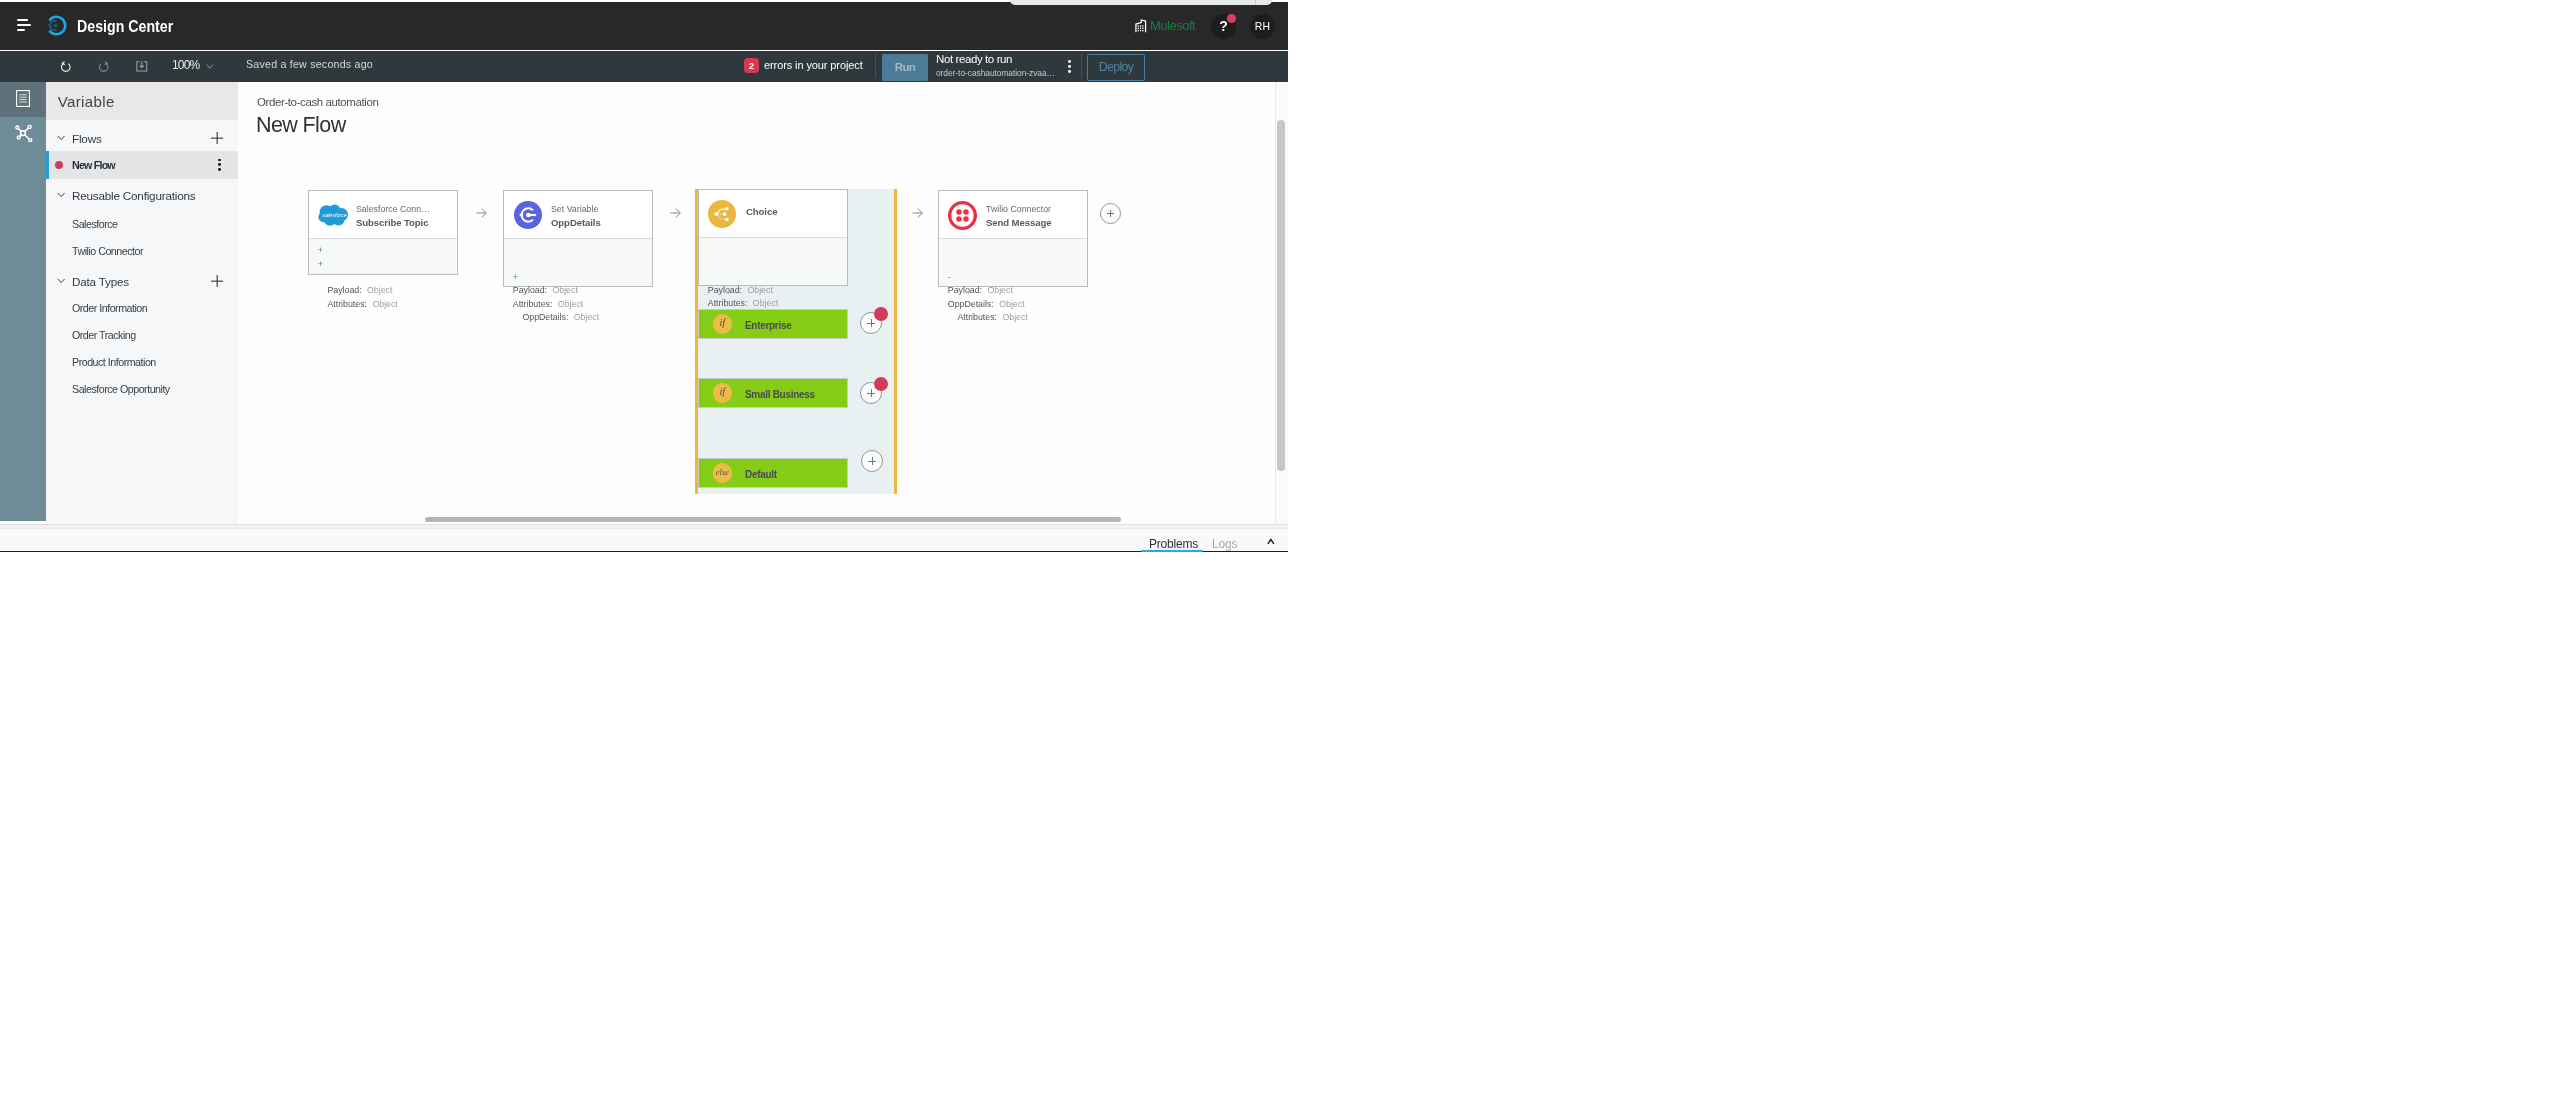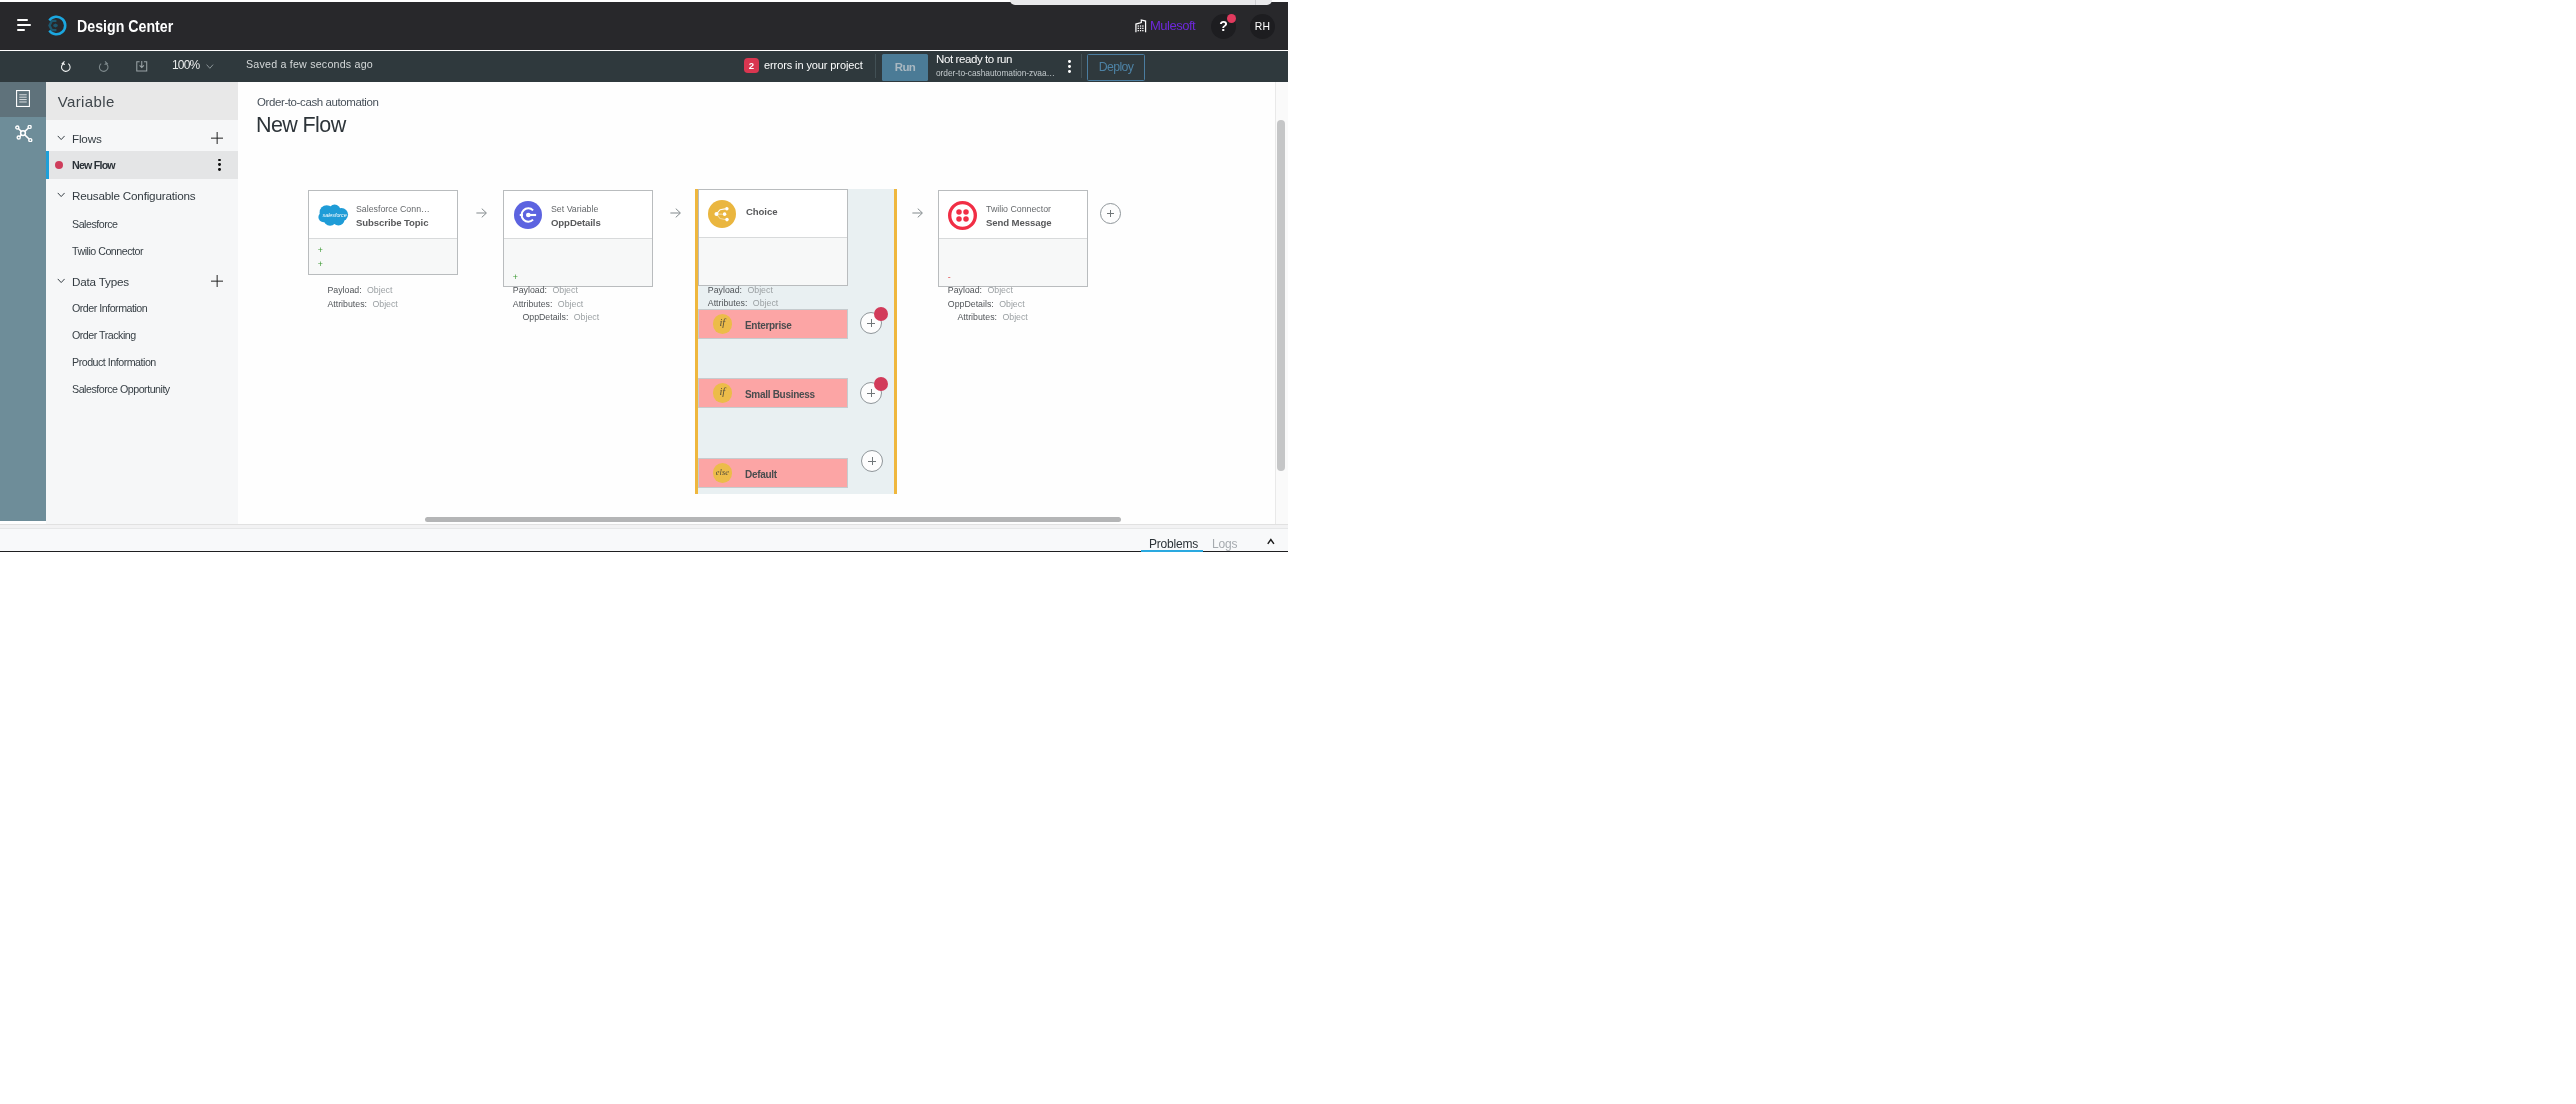--- a/index.html
+++ b/index.html
@@ -9,21 +9,21 @@
 
 
 #topstrip { left:0; top:0; width:1288px; height:2.3px; background:#ffffff; z-index:30; }
 #omni { left:1010px; top:0; width:262px; height:4.6px; background:#e9e9eb; border-radius:0 0 7px 7px; z-index:31; }
 #omnidiv { left:1255px; top:0; width:0.8px; height:4.6px; background:#cfcfd3; z-index:32; }
 
 
 #header { left:0; top:2.3px; width:1288px; height:48px; background:#28282b; }
 .hline { position:absolute; left:16.5px; height:2.2px; border-radius:1.2px; background:#fff; }
 #htitle { position:absolute; left:77px; top:16.6px; font-size:16.5px; font-weight:bold; color:#fff; transform:scaleX(0.86); transform-origin:left center; white-space:nowrap; }
-#mulesoft { position:absolute; left:1150px; top:18.4px; font-size:13px; letter-spacing:-0.5px; color:#6d28d9; }
+#mulesoft { position:absolute; left:1150px; top:18.4px; font-size:13px; letter-spacing:-0.5px; color:#15803d; }
 .hcirc { position:absolute; width:25px; height:25px; border-radius:50%; background:#1d1d20; color:#fff; text-align:center; }
 #qcirc { left:1211px; top:13.5px; font-size:14px; font-weight:bold; line-height:25px; }
 #qdot { position:absolute; left:1227px; top:13.5px; width:9.2px; height:9.2px; border-radius:50%; background:#e23a5e; }
 #rhcirc { left:1250px; top:13.5px; font-size:10.4px; line-height:25px; letter-spacing:0.2px; }
 
 
 #toolbar { left:0; top:51px; width:1288px; height:32px; background:#2f393d; }
 #zoomtxt { position:absolute; left:172px; top:58px; font-size:12px; letter-spacing:-0.8px; color:#e9ebeb; }
 #savedtxt { position:absolute; left:246px; top:58px; font-size:10.7px; letter-spacing:0.2px; color:#d4d8d9; }
 #errbadge { position:absolute; left:744px; top:58px; width:15px; height:15px; border-radius:3.8px; background:#d93650; color:#fff; font-size:9.6px; font-weight:bold; text-align:center; line-height:15px; }
@@ -69,21 +69,21 @@
 .crow { position:absolute; left:18.4px; font-size:8.8px; color:#515559; white-space:nowrap;margin-top:40px; }
 .crow.nomk { left:8.8px; }
 .mk { position:absolute; font-size:8.8px; }
 .crow .v { color:#9ba0a3; margin-left:5.4px; }
 .pm { color:#3f9b35; }
 .mm { color:#e25050; }
 .cicon { position:absolute; left:10px; top:9.6px; }
 
 #chgroup { position:absolute; background:#e9f0f2; }
 .ybar { position:absolute; width:2.8px; background:#efb73d; }
-.branch { position:absolute; left:460px; width:150px; height:30px; background:#fca5a5; border:0.8px solid #c6cbce; }
+.branch { position:absolute; left:460px; width:150px; height:30px; background:#84cc16; border:0.8px solid #c6cbce; }
 .ifc { position:absolute; left:13.7px; top:4.4px; width:19.4px; height:19.4px; border-radius:50%; background:#ecbc49; color:#554e3c; font-family:"Liberation Serif", serif; font-style:italic; text-align:center; }
 .brlabel { position:absolute; left:46px; top:9.6px; font-size:10px; letter-spacing:-0.3px; font-weight:bold; color:#494c4e; }
 .pluscirc { position:absolute; width:22px; height:22px; border:1.2px solid #8f969a; border-radius:50%; background:#fdfdfd; }
 .pluscirc:before, .pluscirc:after { content:""; position:absolute; background:#707678; }
 .pluscirc:before { left:50%; top:5.8px; bottom:5.8px; width:1.1px; margin-left:-0.5px; }
 .pluscirc:after { top:50%; left:5.8px; right:5.8px; height:1.1px; margin-top:-0.5px; }
 .reddot { position:absolute; width:14px; height:14px; border-radius:50%; background:#d23b5a; }
 
 .arrow { position:absolute; }
 

